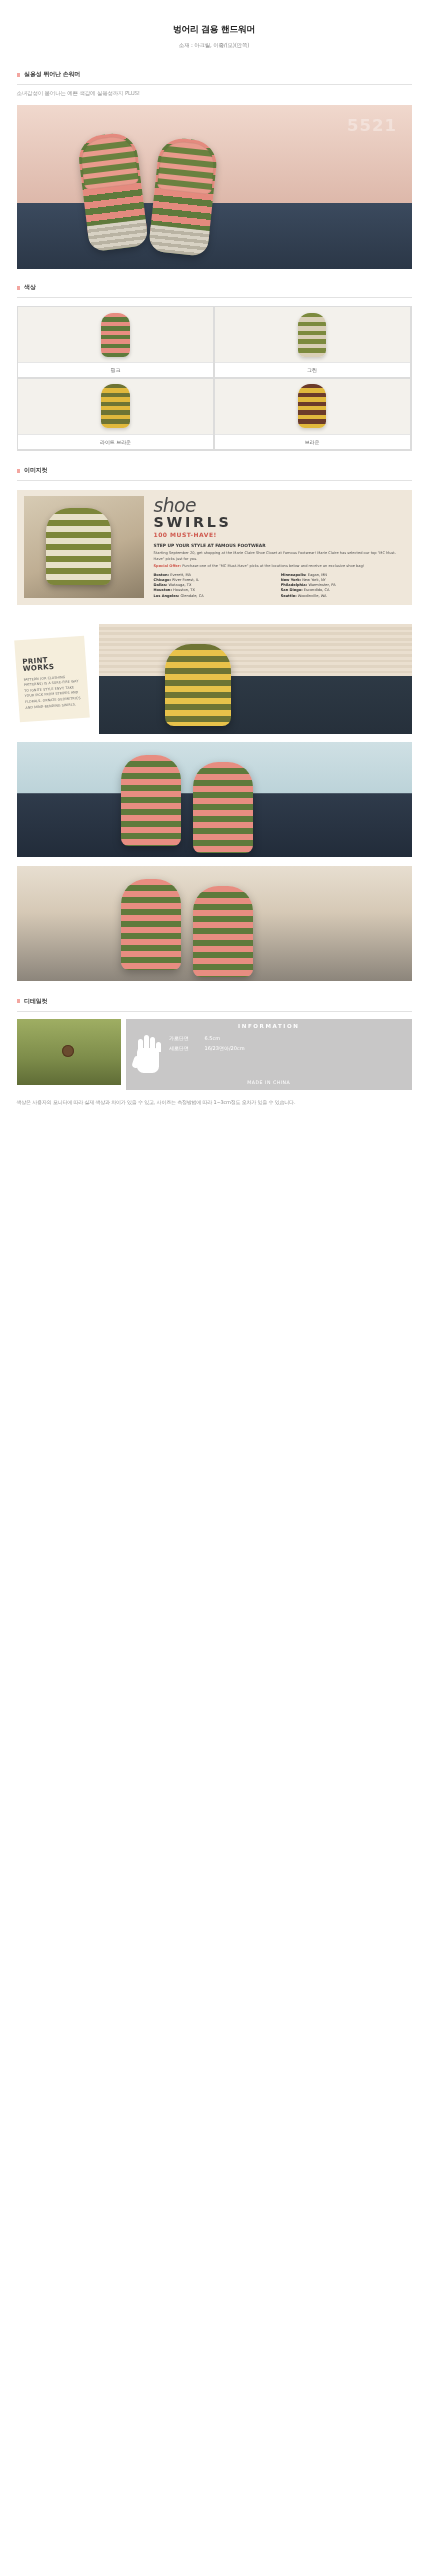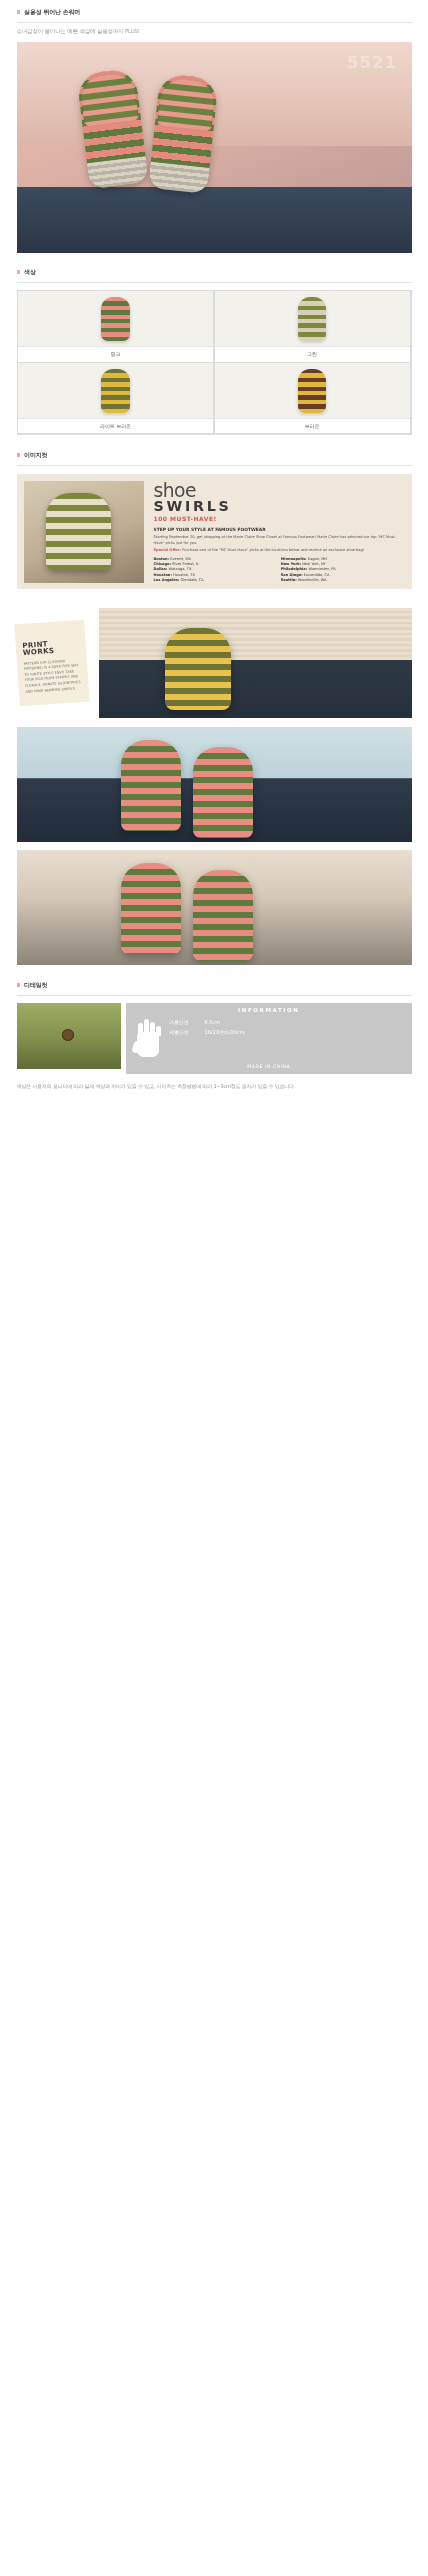--- a/index.html
+++ b/index.html
@@ -32,21 +32,21 @@
   }
   .sec-title { font-size: 6px; font-weight: bold; color: #3b3b3b; letter-spacing: -0.2px; }
   .sec-rule { height: 0.5px; background: #e2e2e2; margin: 5px 16.5px 0; }
 
   .sec-sub {
     padding: 5.5px 16.5px 0; font-size: 5.5px; color: #9b9b9b; letter-spacing: -0.2px;
   }
 
   
   .hero {
-    margin: 7.7px 16.5px 0; height: 211px; position: relative; overflow: hidden;
+    margin: 7.7px 16.5px 0; height: 164px; position: relative; overflow: hidden;
     background: linear-gradient(160deg,#e9c7bb 0%, #e3b5a8 30%, #cfa9a0 60%, #b9938f 100%);
   }
   .hero .jeans {
     position: absolute; left: 0; right: 0; bottom: 0; height: 66px;
     background: linear-gradient(180deg,#3b4a5e 0%, #2b3747 100%);
   }
   .hero .wall {
     position: absolute; left: 0; right: 0; top: 0; height: 104px;
     background: linear-gradient(180deg,#f0d8cd 0%, #dcb6a8 100%);
   }
@@ -100,21 +100,21 @@
     background: linear-gradient(160deg,#d7cbb4 0%, #bfae93 55%, #8d7f68 100%);
     overflow: hidden;
   }
   .mag .photo .glove {
     position: absolute; left: 22px; top: 12px; width: 65px; height: 77px;
     border-radius: 24px 24px 7.7px 7.7px;
     background: repeating-linear-gradient(180deg,#7d863a 0 6px,#e7e0c8 6px 12px);
     box-shadow: 0 2.7px 6.6px rgba(0,0,0,.3);
   }
   .mag .right { position: absolute; left: 137px; top: 7.7px; right: 7.7px; }
-  .mag-shoe { font-size: 18.7px; color: #4c4c4c; line-height: .95; letter-spacing: -0.5px;}
+  .mag-shoe { font-size: 18.7px; color: #4c4c4c; font-style: italic; line-height: .95; letter-spacing: -0.5px;}
   .mag-closet { font-size: 14.3px; letter-spacing: 2.7px; color: #3a3a3a; font-weight: bold; line-height: 1; }
   .mag-must { font-size: 6px; font-weight: bold; color: #cf5a4f; letter-spacing: 0.5px; margin-top: 1.6px; }
   .mag-h { font-size: 4.4px; font-weight: bold; color: #3b3b3b; margin-top: 5px; line-height: 1.35; }
   .mag-p { font-size: 3.6px; color: #555; margin-top: 2.2px; line-height: 1.5; }
   .mag-p b { color: #cf5a4f; }
   .mag-cities { margin-top: 3.3px; font-size: 3.6px; color: #444; line-height: 1.45; columns: 2; }
   .mag-cities b { color: #2f2f2f; }
 
   
   .pw-wrap { margin: 8.8px 16.5px 0; position: relative; height: 110px; }
@@ -201,20 +201,24 @@
   .foot-note {
     margin: 7.7px 16.5px 14.3px; font-size: 5px; color: #8f8f8f; line-height: 1.8; letter-spacing: -0.2px;
   }
   .spacer-lg { height: 10px; }
 </style>
 </head>
 <body>
 
 <div class="page">
 
+  <div class="title-block">
+    <div class="title-main">벙어리 겸용 핸드워머</div>
+    <div class="title-sub">소재 : 아크릴, 이중/(모)(안쪽)</div>
+  </div>
 
   <div class="sec-head">
     <span class="sec-bullet"></span>
     <span class="sec-title">실용성 뛰어난 손워머</span>
   </div>
   <div class="sec-rule"></div>
   <div class="sec-sub">소녀감성이 묻어나는 예쁜 색감에 실용성까지 PLUS!</div>
 
   <div class="hero">
     <div class="wall"></div>

